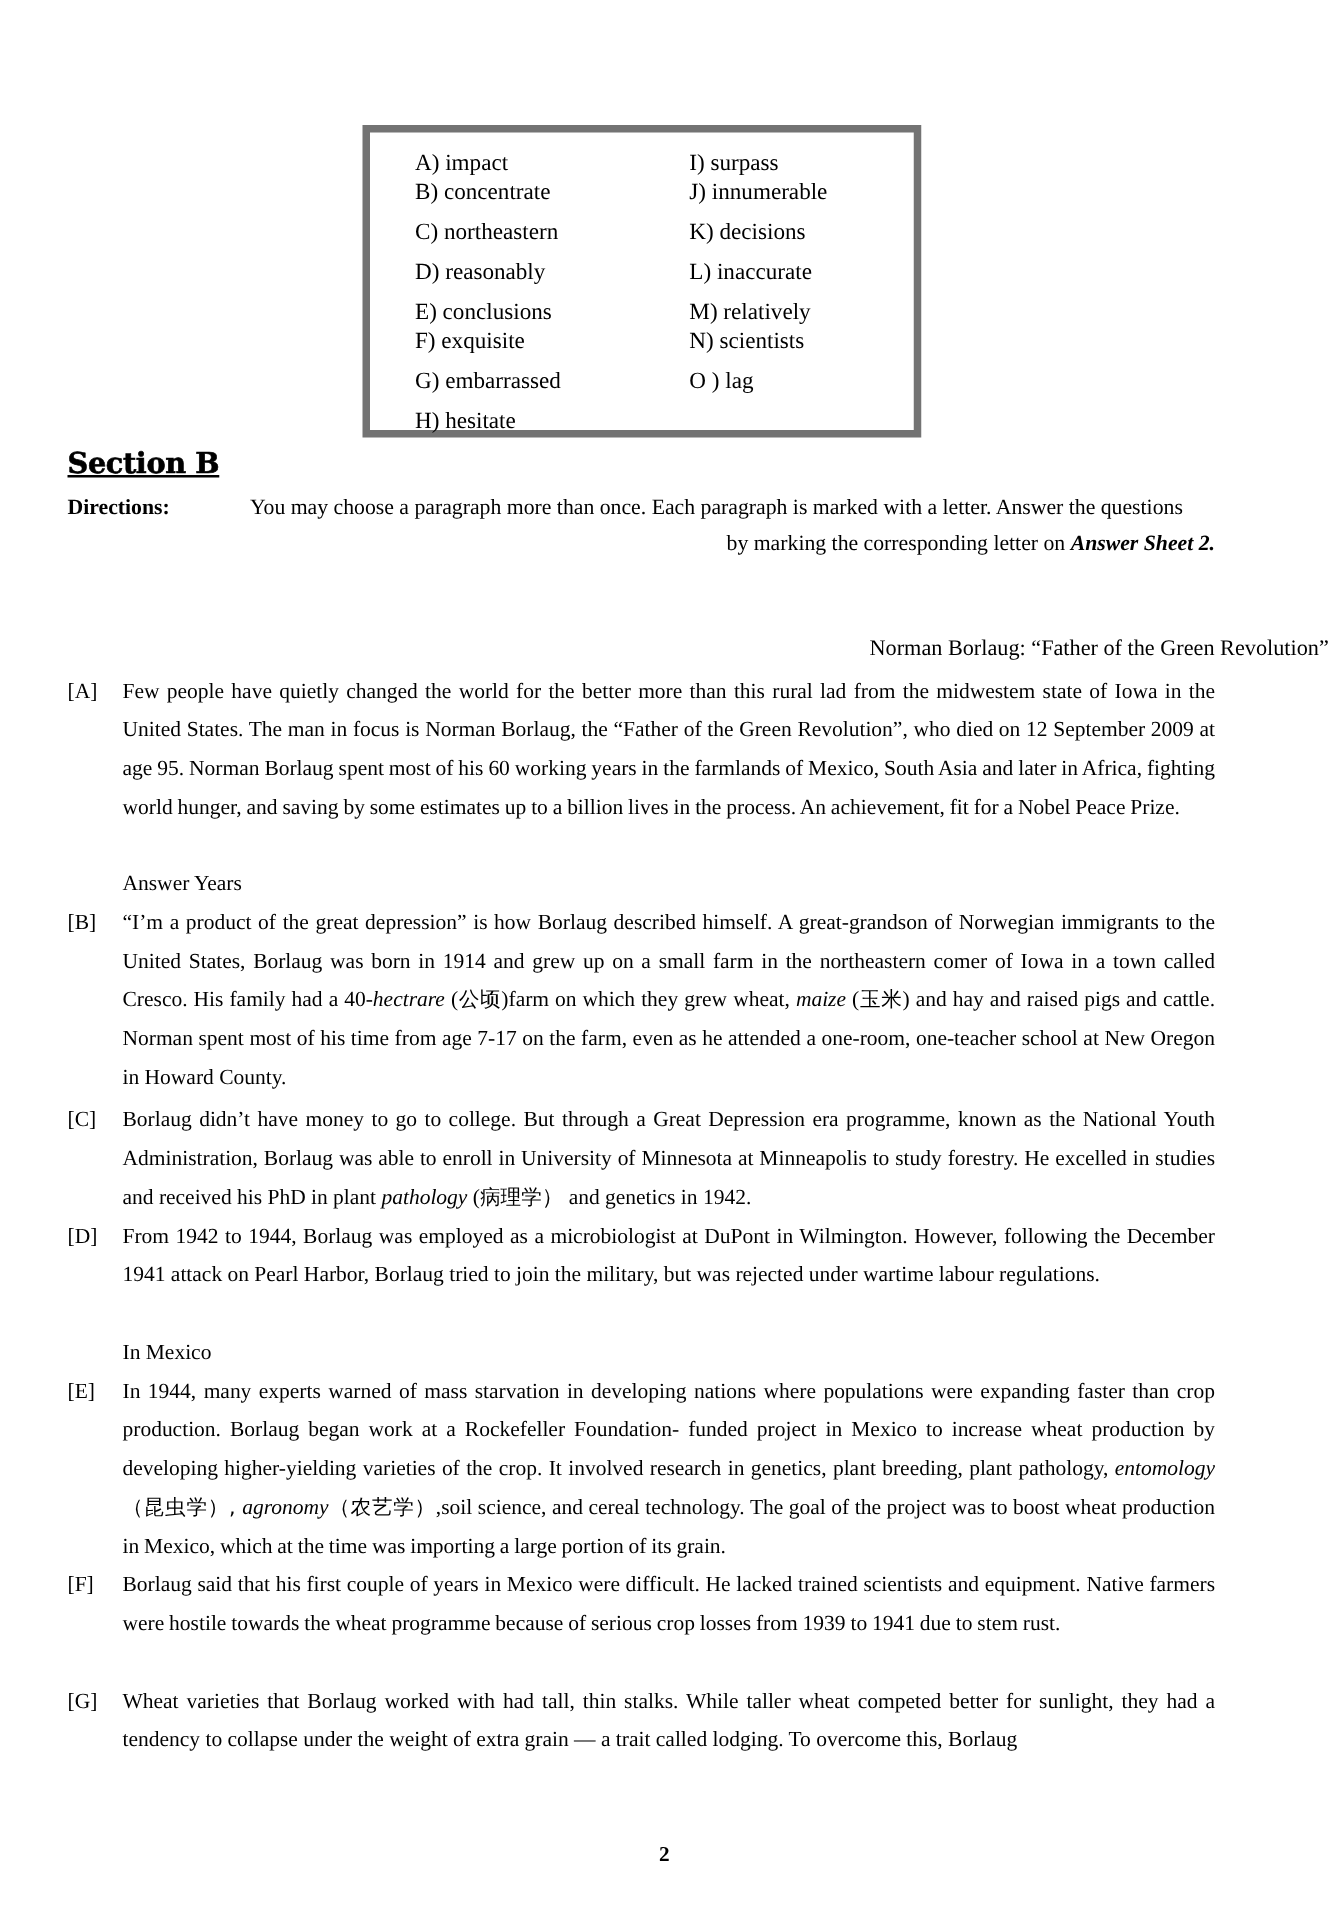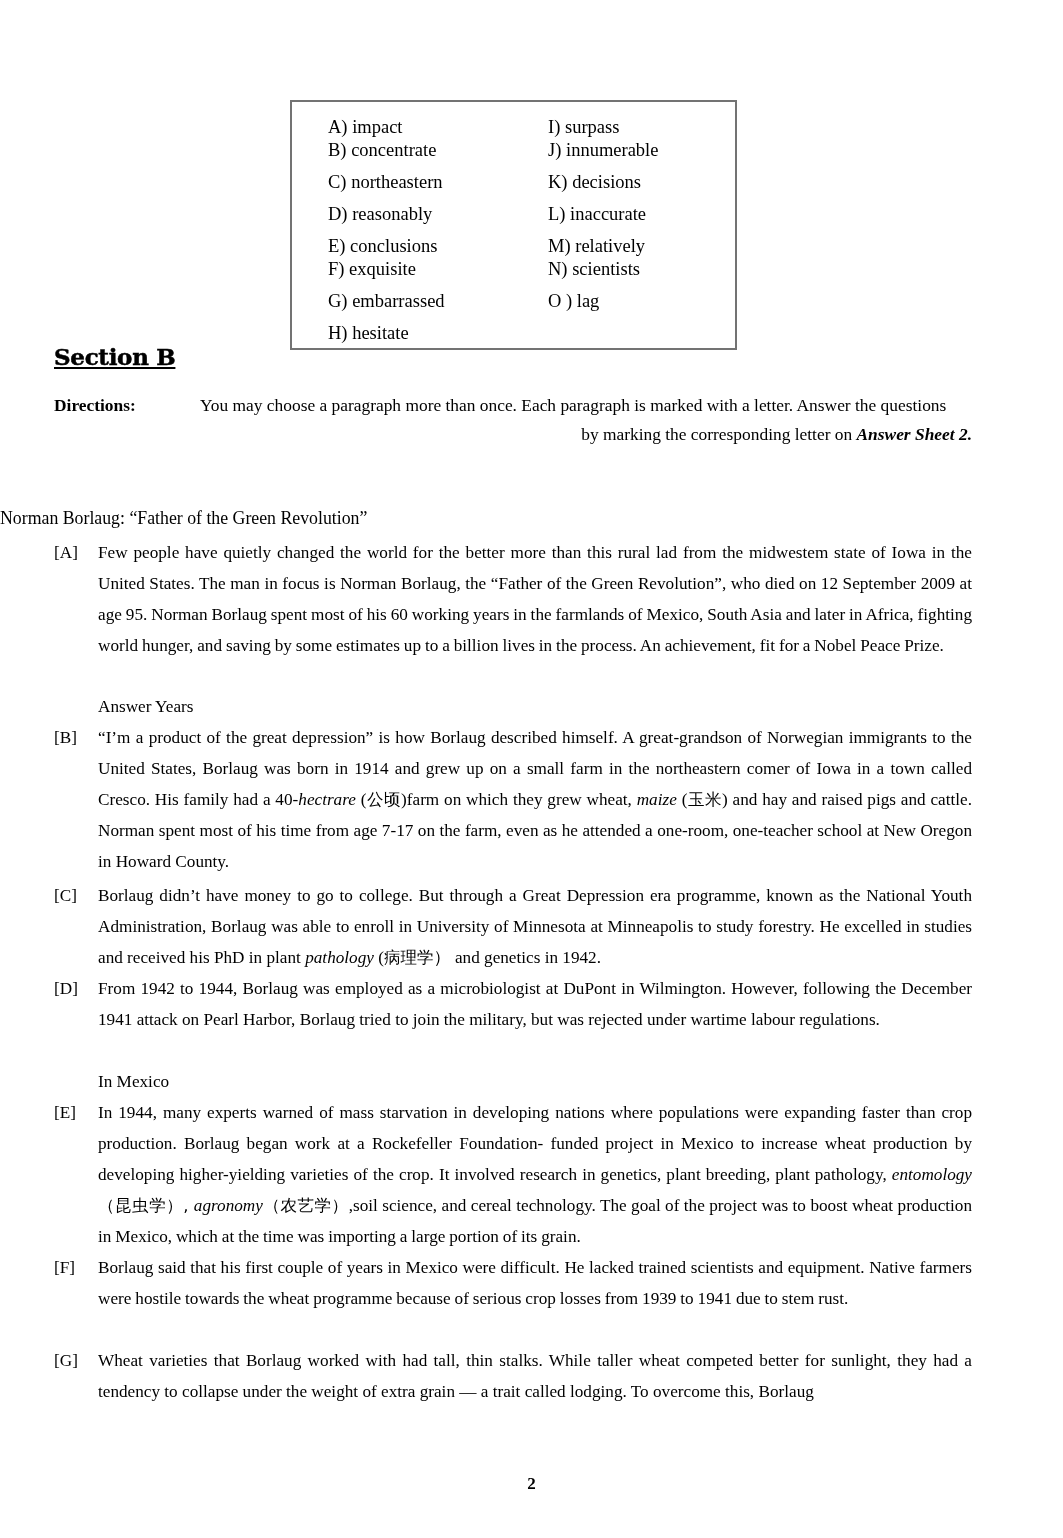--- a/index.html
+++ b/index.html
@@ -24,21 +24,21 @@
     padding: 0;
   }
 
   
   .wordbank {
     position: absolute;
     left: 290px;
     top: 100px;
     width: 447px;
     height: 250px;
-    border: 2px solid #737373;
+    border: 6px solid #737373;
     box-sizing: border-box;
     padding: 14px 0 0 0;
     font-family: Liberation Serif, serif;
   }
   .wb-cols {
     display: flex;
     flex-direction: row;
     padding-left: 36px;
   }
   .wb-col {
@@ -51,21 +51,21 @@
     font-size: 18.5px;
     line-height: 23px;
     white-space: nowrap;
   }
   .wb-item.gap-after { margin-bottom: 9px; }
 
   
   .section-heading {
     position: absolute;
     left: 54px;
-    top: 344px;
+    top: 358px;
     font-family: "DejaVu Serif", "Liberation Serif", serif;
     font-weight: bold;
     font-size: 23px;
     line-height: 26px;
     letter-spacing: -0.3px;
     text-decoration: underline;
     text-decoration-thickness: 1.5px;
     text-underline-offset: 2px;
     -webkit-text-stroke: 0.5px #000;
   }
@@ -96,21 +96,21 @@
   }
   .dir-line.last { text-align: right; }
   .dir-line i, .dir-body i { font-style: italic; font-weight: bold; }
 
   
   .passage-title {
     position: absolute;
     left: 0;
     top: 505px;
     width: 1063px;
-    text-align: left;
+    text-align: right;
     font-size: 17.8px;
     line-height: 26px;
   }
 
   
   .para {
     position: absolute;
     left: 54px;
     width: 918px;
     font-size: 17.2px;

